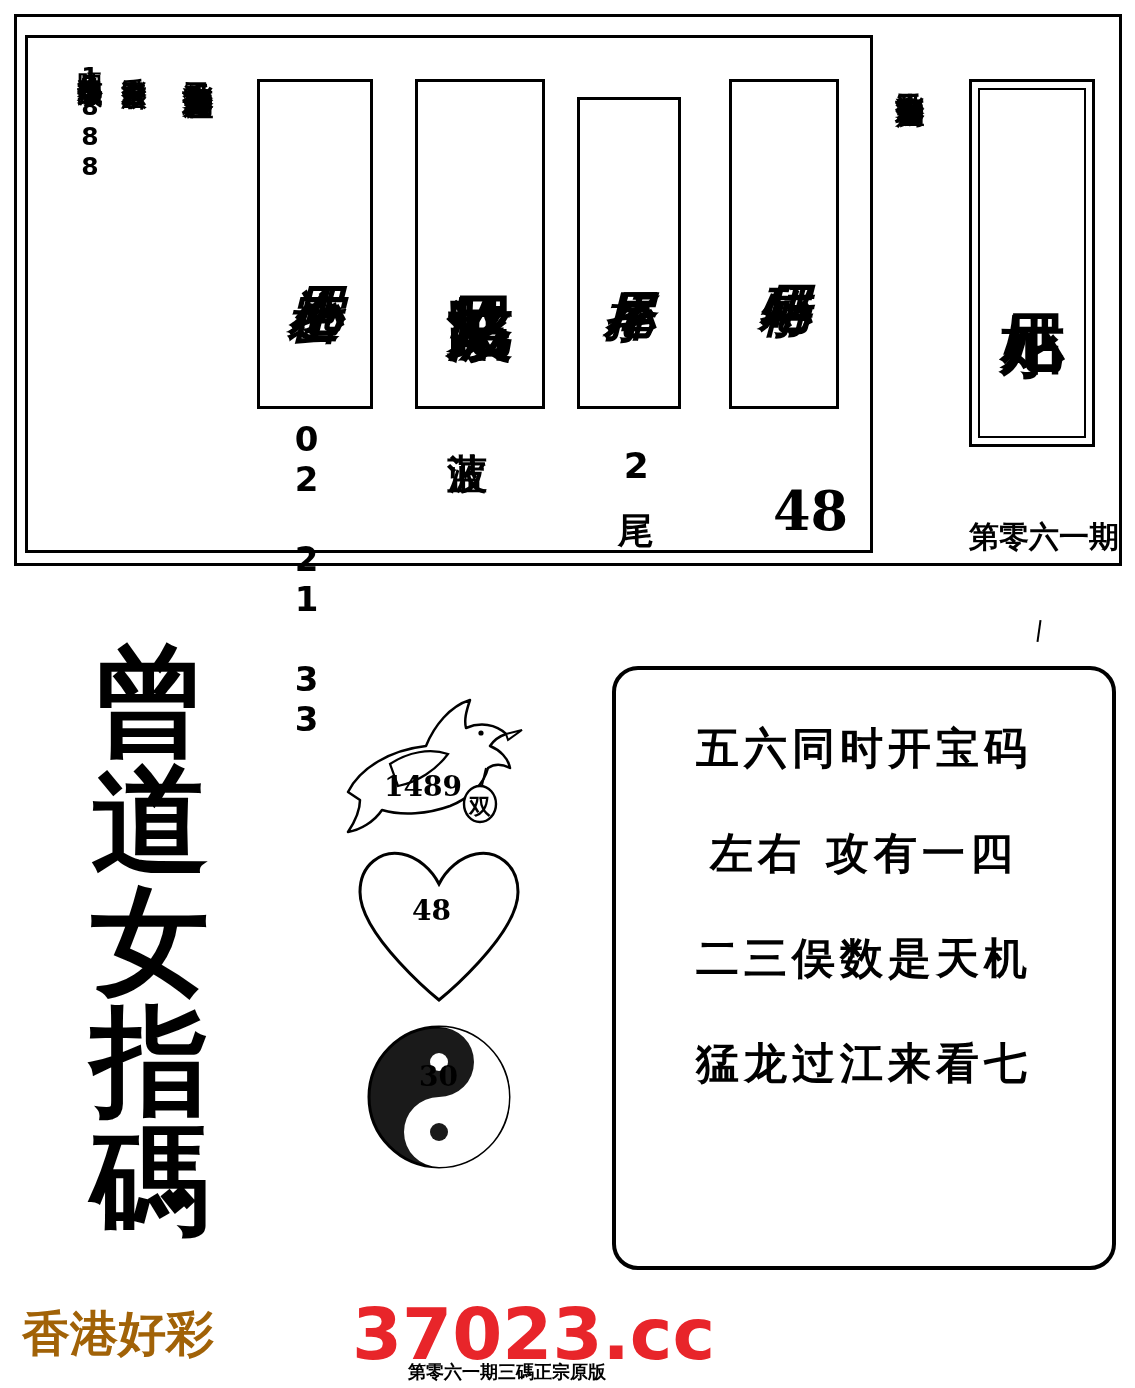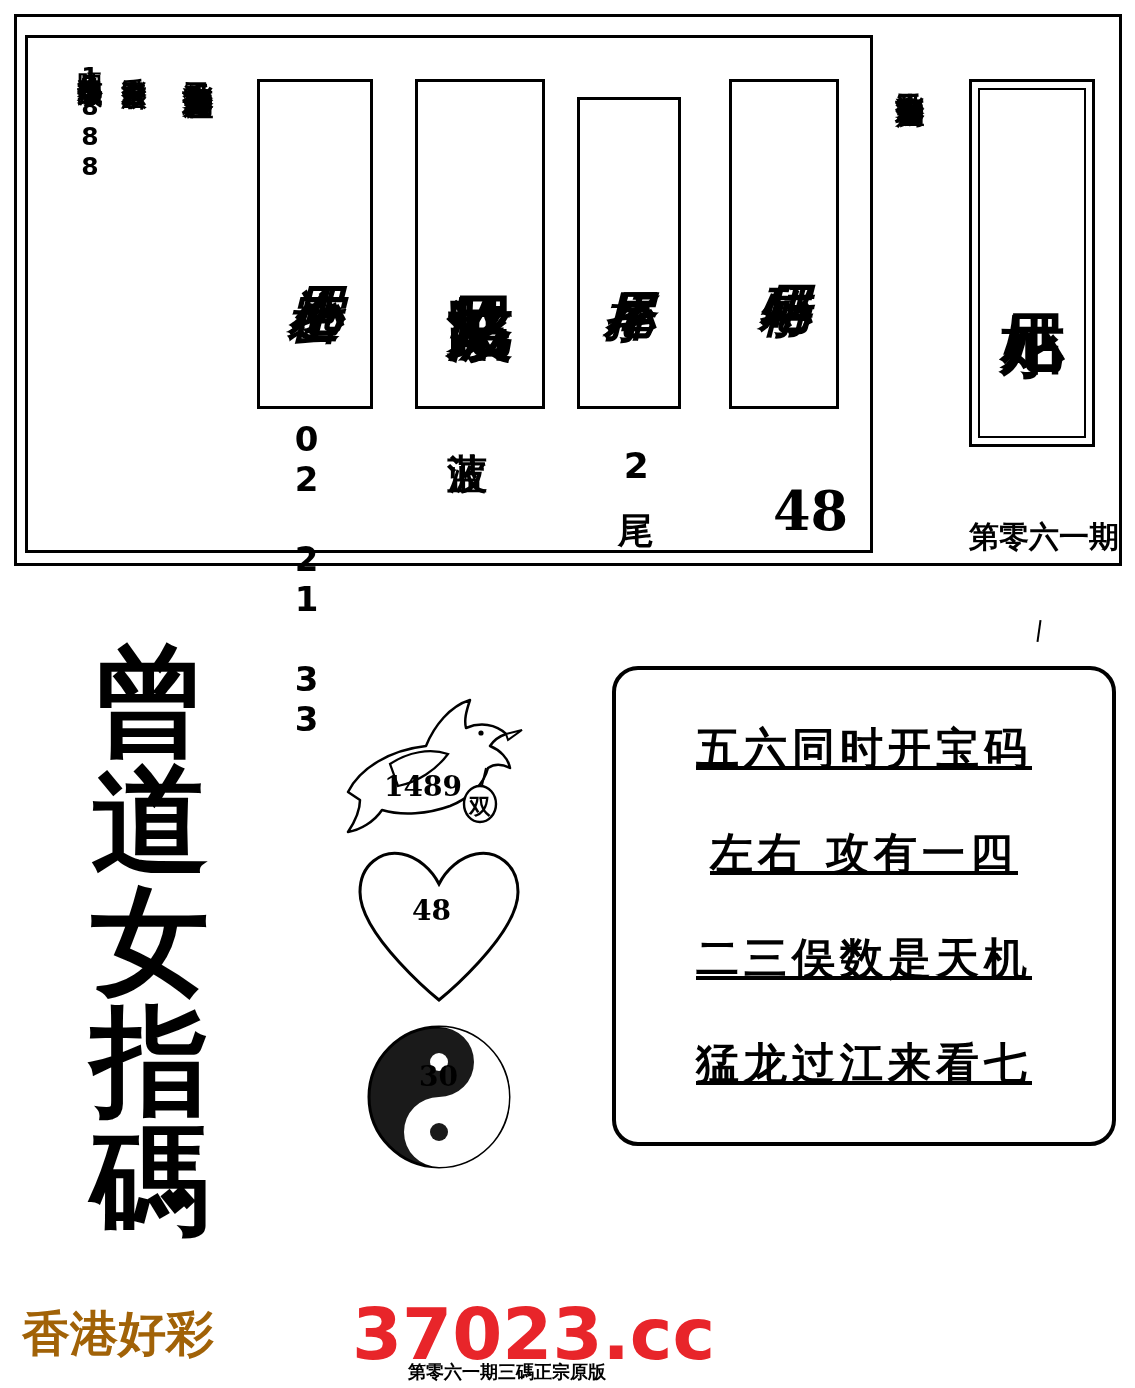--- a/index.html
+++ b/index.html
@@ -161,25 +161,24 @@
     position: absolute;
     font-size: 28px;
     font-weight: 600;
     font-family: "DejaVu Serif", "Liberation Serif", serif;
   }
 
   
   .quote-box {
     position: absolute;
     left: 612px; top: 666px;
-    width: 504px; height: 480px;
+    width: 504px; height: 604px;
     border: 4px solid #000;
     border-radius: 26px;
     padding: 50px 12px;
-    text-decoration: underline;
   }
   .quote-line {
     text-align: center;
     font-size: 43px;
     font-weight: 700;
     letter-spacing: 5px;
     margin-bottom: 47px;
     white-space: nowrap;
   }
   .quote-line:last-child { margin-bottom: 0; }

